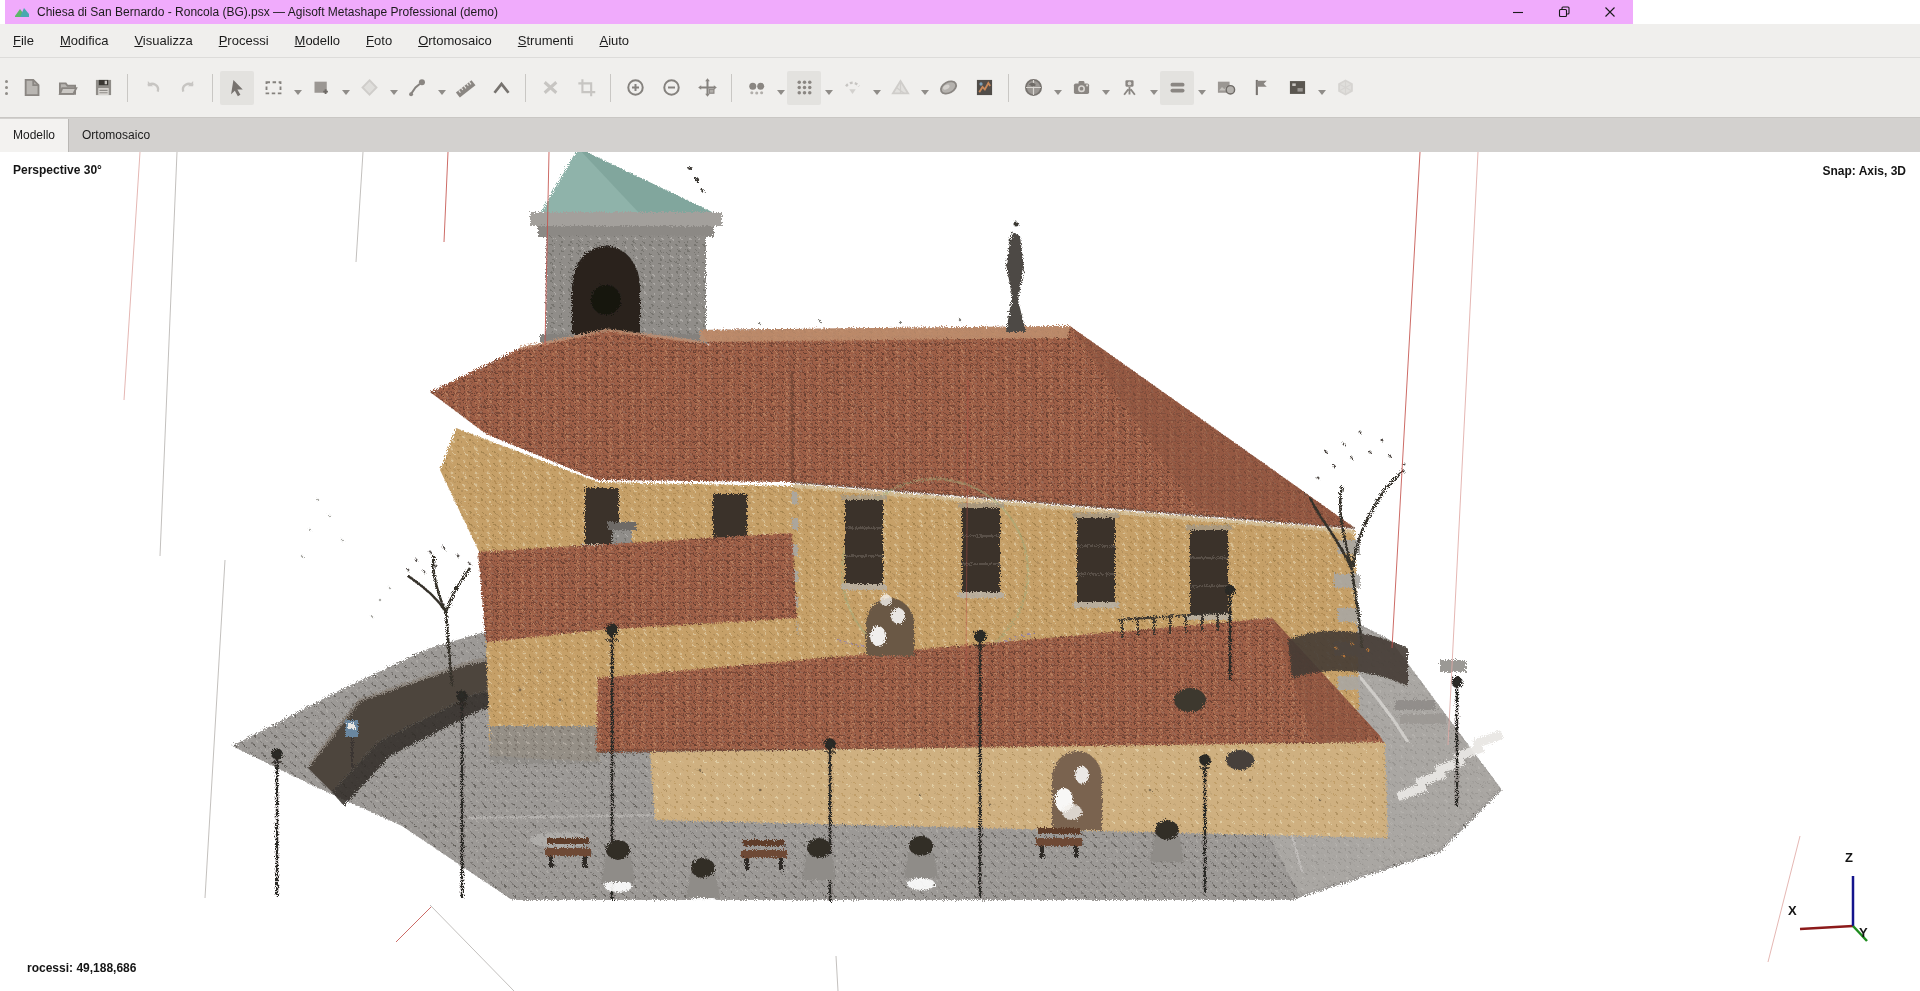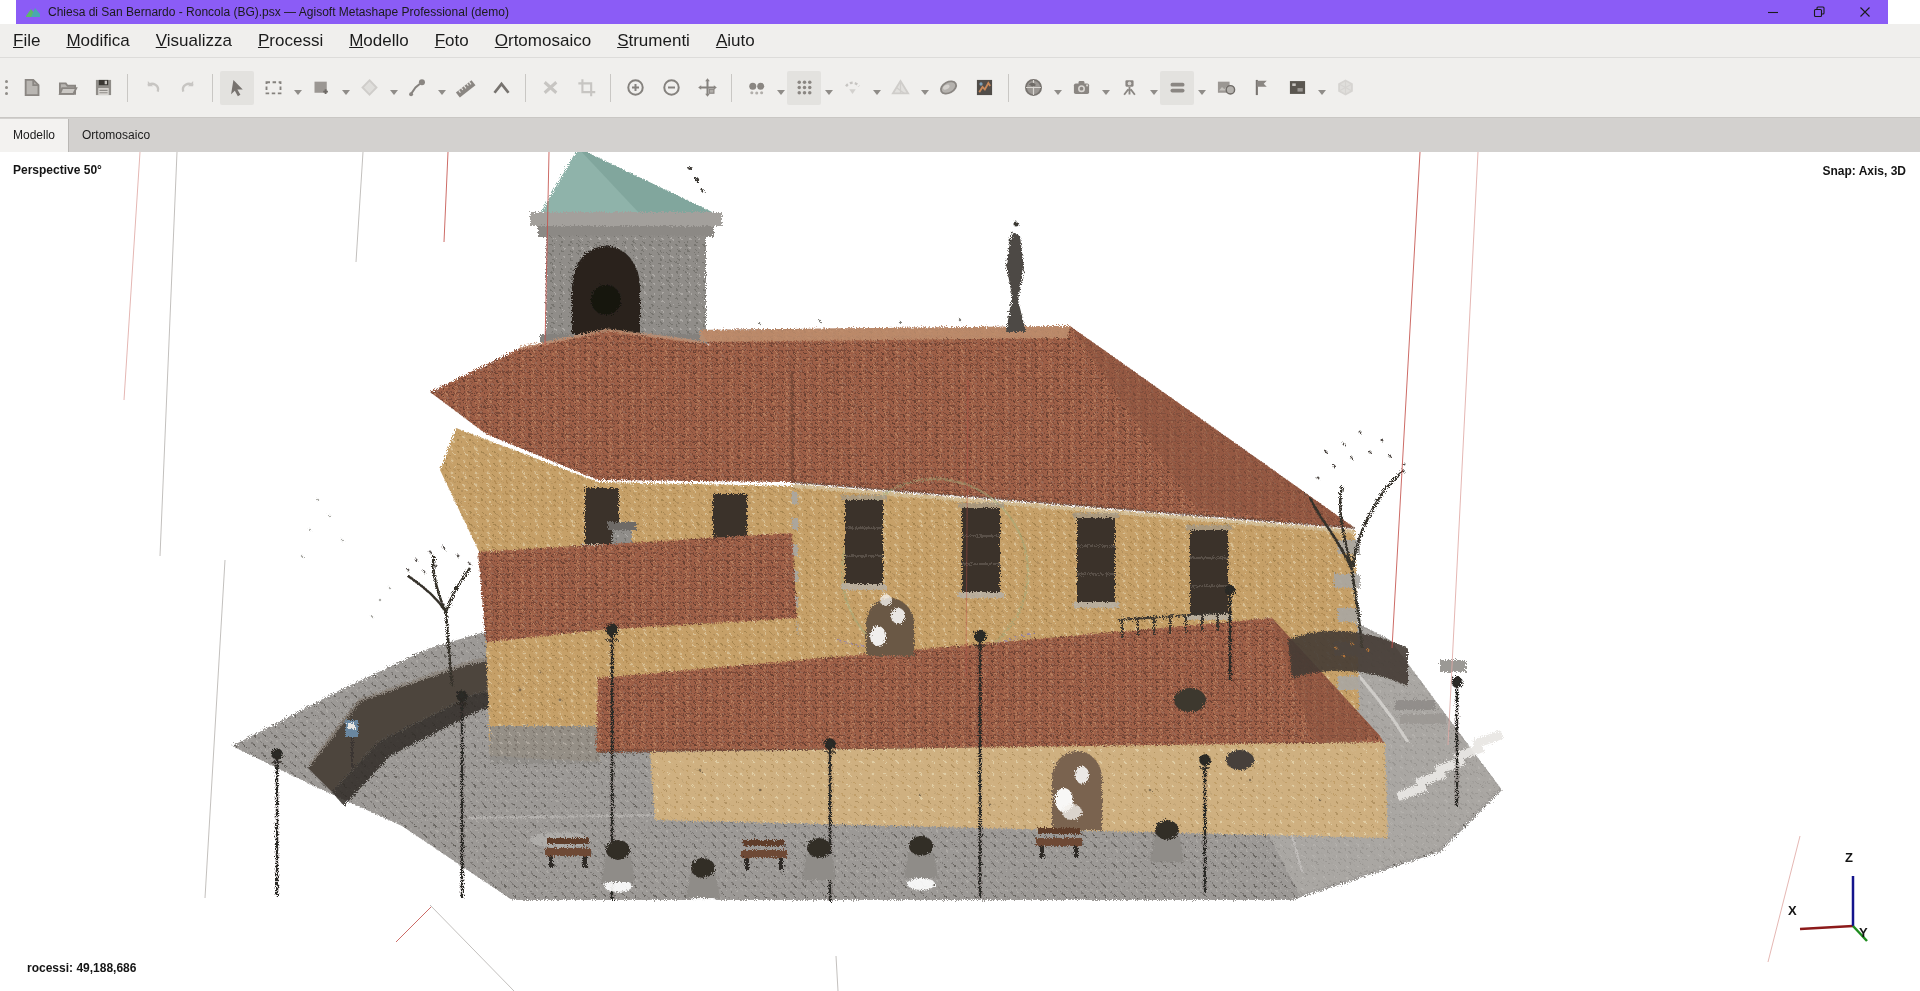--- a/index.html
+++ b/index.html
@@ -1,26 +1,26 @@
 <!DOCTYPE html>
 <html><head>
 <meta charset="utf-8">
 <style>
   html,body{margin:0;padding:0;width:1920px;height:991px;overflow:hidden;
     font-family:"Liberation Sans","DejaVu Sans",sans-serif;background:#fff;}
   
-  #titlebar{position:absolute;left:16px;top:0;width:1872px;height:24px;background:#8b5cf6;
+  #titlebar{position:absolute;left:5px;top:0;width:1628px;height:24px;background:#f0abfc;
     display:flex;align-items:center;font-size:12px;color:#1b1b1b;}
   #appicon{width:16px;height:16px;margin:0 7px 0 9px;}
   #wincontrols{position:absolute;right:0;top:0;height:24px;display:flex;}
   .wbtn{width:46px;height:24px;display:flex;align-items:center;justify-content:center;}
   .wbtn svg{stroke:#1b1b1b;stroke-width:1.1;fill:none;}
   
   #menubar{position:absolute;left:0;top:24px;width:1920px;height:34px;background:#f0efed;
-    display:flex;align-items:center;font-size:17px;color:#1b1b1b;border-bottom:1px solid #dddcda;box-sizing:border-box;}
+    display:flex;align-items:center;font-size:13px;color:#1b1b1b;border-bottom:1px solid #dddcda;box-sizing:border-box;}
   .mitem{padding:0 13px;line-height:33px;}
   .mitem u{text-decoration:underline;}
   
   #toolbar{position:absolute;left:0;top:58px;width:1920px;height:60px;background:#f0efed;
     display:flex;align-items:center;border-bottom:1px solid #c9c7c4;box-sizing:border-box;}
   #grip{width:10px;height:34px;margin-left:3px;display:flex;flex-direction:column;justify-content:center;gap:3px;}
   #grip i{display:block;width:3px;height:3px;border-radius:50%;background:#8f8c88;margin-left:2px;}
   .tbtn{height:34px;min-width:34px;display:flex;align-items:center;justify-content:center;border-radius:2px;margin:0 1px;}
   .tbtn svg.ticon{width:21px;height:21px;stroke:#85827e;fill:none;stroke-width:1.6;}
   .tbtn.active{background:#e3e2df;}
@@ -675,21 +675,21 @@
     <path d="M836,956 L838,991" stroke="#b8b5b2"></path>
   </g>
 
   <g stroke-width="2.5" fill="none">
     <path d="M1853,926 L1800,929" stroke="#8c1a1a"></path>
     <path d="M1853,926 L1853,876" stroke="#14148c"></path>
     <path d="M1853,926 L1867,941" stroke="#1e8c1e"></path>
   </g>
 </svg>
 
-  <span class="ovl" style="left:13px;top:11px;">Perspective 50°</span>
+  <span class="ovl" style="left:13px;top:11px;">Perspective 30°</span>
   <span class="ovl" style="right:14px;top:12px;margin-left:44px;">Snap: Axis, 3D</span>
   <span class="ovl" style="left:27px;top:809px;">
     <span>rocessi:</span>&nbsp;<span>49,188,686</span>
   </span>
   <span class="axlab" style="left:1845px;top:698px;">Z</span>
   <span class="axlab" style="left:1788px;top:751px;">X</span>
   <span class="axlab" style="left:1859px;top:773px;">Y</span>
 </div>
 
 </body></html>

